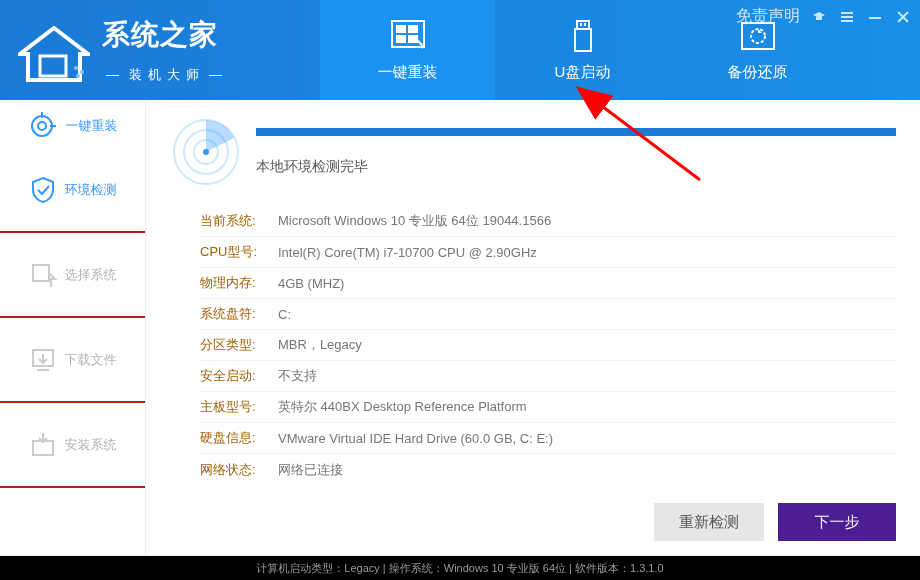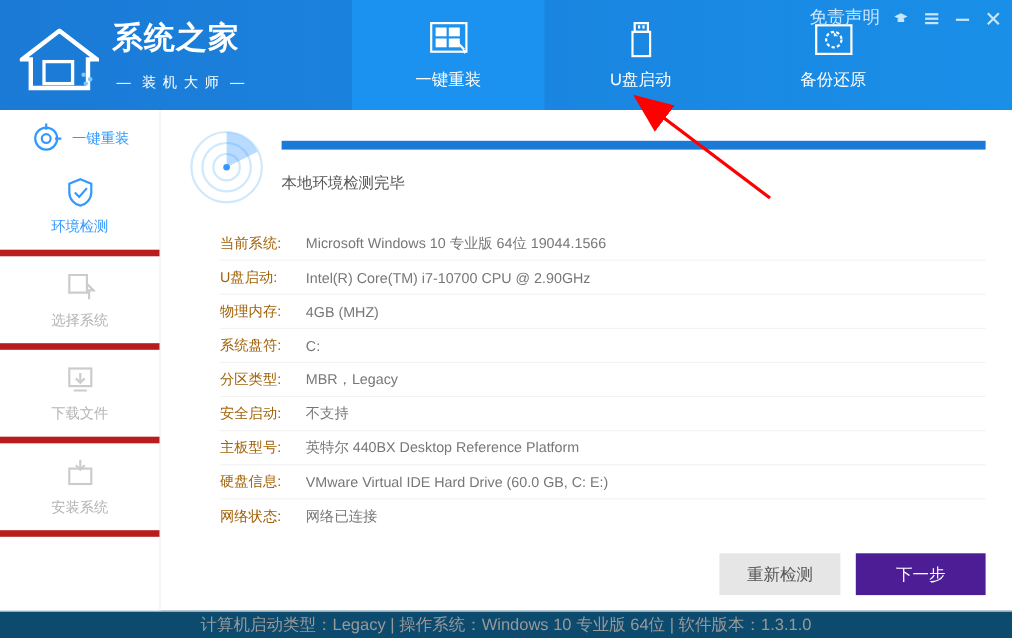--- a/index.html
+++ b/index.html
@@ -17,21 +17,21 @@
 .top-tab { width: 175px; display: flex; flex-direction: column; align-items: center; justify-content: center; color: #fff; cursor: pointer; gap: 8px; }
 .top-tab.active { background: #1b92f0; }
 .top-tab-icon { width: 40px; height: 36px; }
 .top-tab-label { font-size: 15px; }
 
 .title-controls { position: absolute; right: 8px; top: 6px; display: flex; align-items: center; gap: 10px; color: #c8e6ff; font-size: 16px; }
 .title-controls .btn { cursor: pointer; display: inline-flex; align-items: center; justify-content: center; width: 18px; height: 18px; }
 
 .body { display: flex; height: 455px; }
 .sidebar { width: 146px; border-right: 1px solid #eee; padding-top: 4px; background: #fff; }
-.side-item { height: 85px; display: flex; flex-direction: column; align-items: center; justify-content: center; gap: 8px; color: #b4b4b4; cursor: pointer; border-bottom: 6px solid #b91c1c; }
+.side-item { height: 85px; display: flex; flex-direction: row; align-items: center; justify-content: center; gap: 8px; color: #b4b4b4; cursor: pointer; border-bottom: 2px solid #b91c1c; }
 .side-item:first-child { flex-direction: row; height: 44px; gap: 10px; color: #3399ff; border-bottom: none; }
 .side-item.active { color: #3399ff; }
 .side-icon { width: 28px; height: 28px; }
 .side-label { font-size: 13px; }
 
 .main { flex: 1; padding: 16px 24px 0 24px; position: relative; }
 .scan-row { display: flex; align-items: center; gap: 14px; }
 .scan-circle { width: 72px; height: 72px; }
 .scan-right { flex: 1; }
 .progress-bar { height: 8px; background: #1b7ad6; width: 100%; }
@@ -40,21 +40,21 @@
 .info-block { margin-top: 18px; padding-left: 30px; }
 .info-row { display: flex; align-items: center; height: 31px; border-bottom: 1px solid #f2f2f2; font-size: 13px; color: #555; }
 .info-row:last-child { border-bottom: none; }
 .info-label { width: 78px; color: #a16207; }
 .info-value { color: #777; }
 
 .actions { position: absolute; right: 24px; bottom: 14px; display: flex; gap: 14px; }
 .btn-secondary { width: 110px; height: 38px; background: #e6e6e6; color: #555; border: none; font-size: 15px; cursor: pointer; }
 .btn-primary { width: 118px; height: 38px; background: #4c1d95; color: #fff; border: none; font-size: 15px; cursor: pointer; }
 
-.footer { height: 25px; background: #0c4a6e; border-top: 1px solid #eee; display: flex; align-items: center; justify-content: center; font-size: 15px; color: #999; }
+.footer { height: 25px; background: #000000; border-top: 1px solid #eee; display: flex; align-items: center; justify-content: center; font-size: 11px; color: #999; }
 
 .arrow { position: absolute; pointer-events: none; }
 </style>
 </head>
 <body>
 
 <div class="header">
   <div class="logo-area">
     <svg class="logo-icon" viewBox="0 0 72 58">
       <polygon points="36,2 70,28 62,28 62,54 10,54 10,28 2,28" fill="none" stroke="#fff" stroke-width="4"></polygon>
@@ -188,21 +188,21 @@
         <div class="scan-status">本地环境检测完毕</div>
       </div>
     </div>
 
     <div class="info-block">
       <div class="info-row">
           <span class="info-label">当前系统:</span>
           <span class="info-value">Microsoft Windows 10 专业版 64位 19044.1566</span>
         </div>
       <div class="info-row">
-          <span class="info-label">U盘启动:</span>
+          <span class="info-label">CPU型号:</span>
           <span class="info-value">Intel(R) Core(TM) i7-10700 CPU @ 2.90GHz</span>
         </div>
       <div class="info-row">
           <span class="info-label">物理内存:</span>
           <span class="info-value">4GB (MHZ)</span>
         </div>
       <div class="info-row">
           <span class="info-label">系统盘符:</span>
           <span class="info-value">C:</span>
         </div>

